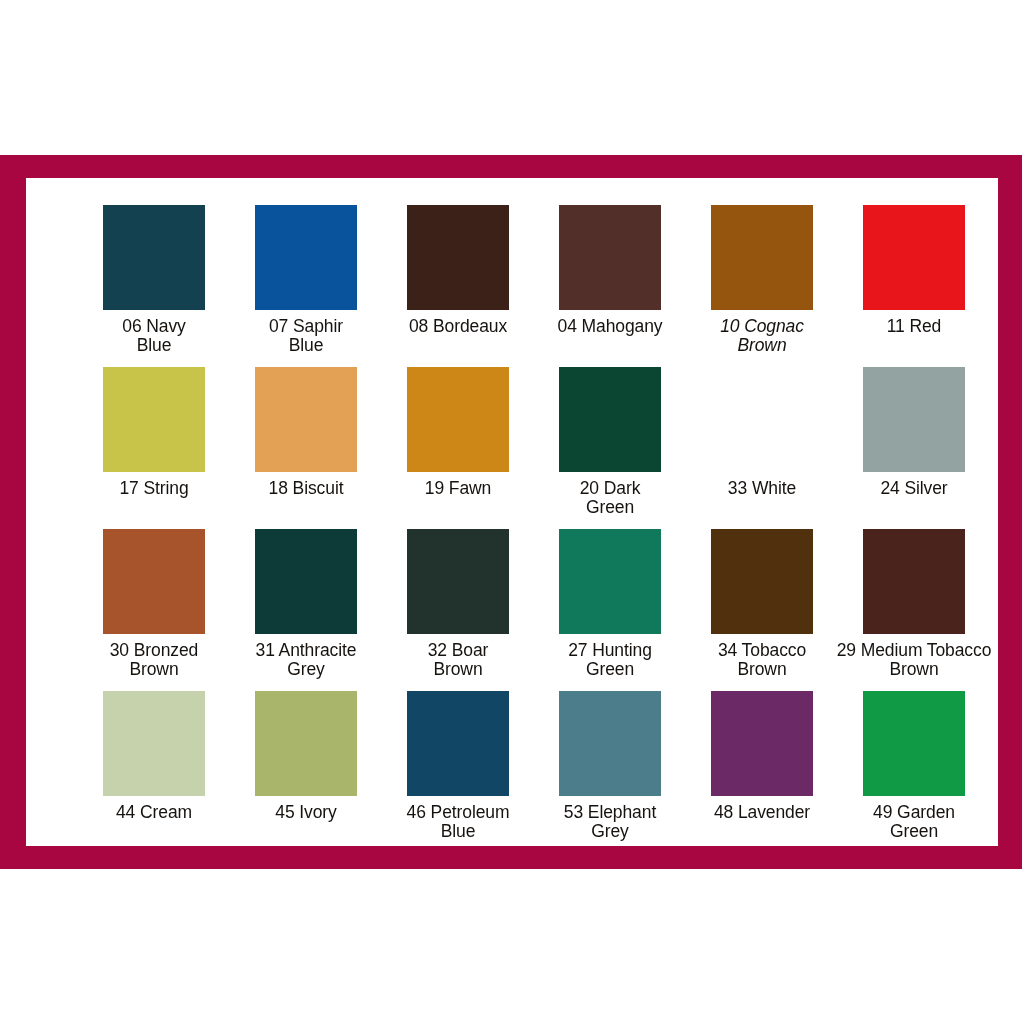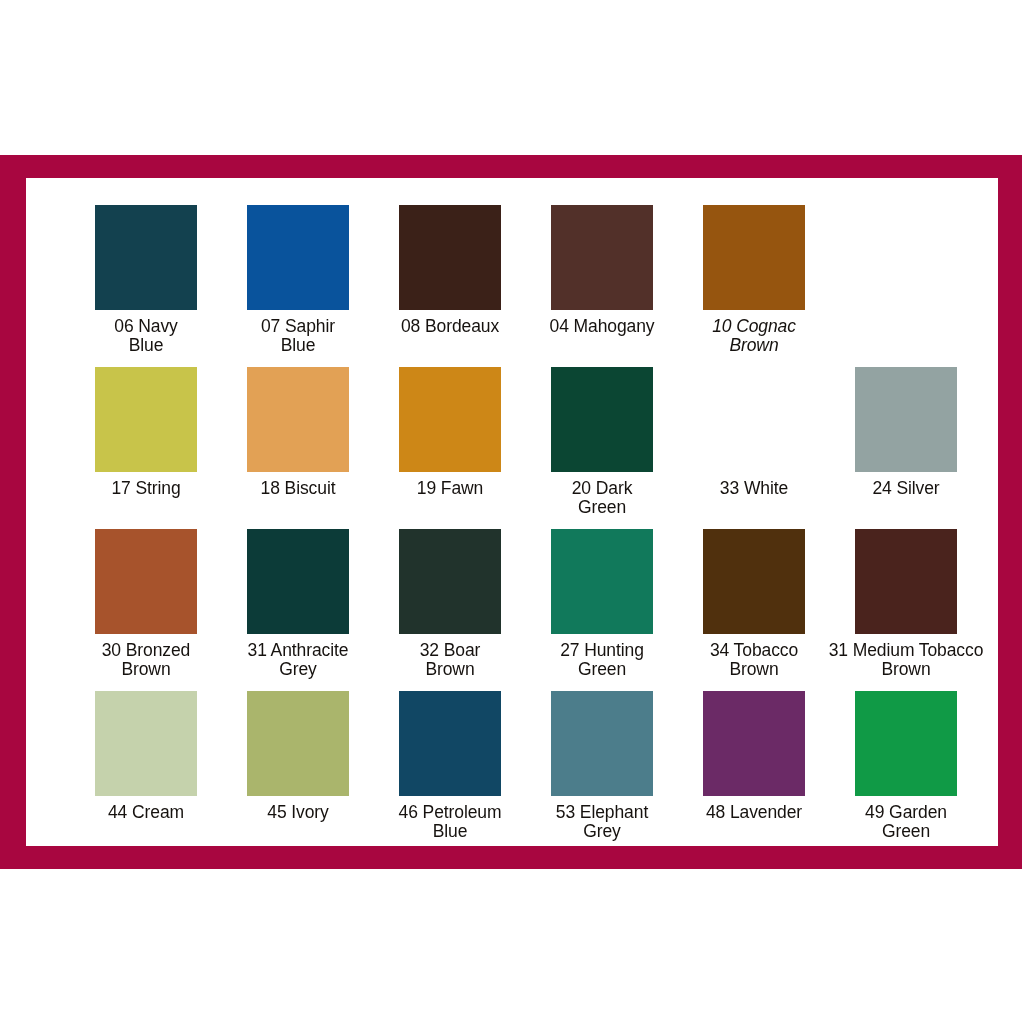--- a/index.html
+++ b/index.html
@@ -30,21 +30,21 @@
     left: 26px;
     top: 23px;
     width: 972px;
     height: 668px;
     background: #ffffff;
     box-sizing: border-box;
   }
 
   .swatch-grid {
     position: absolute;
-    left: 4px;
+    left: 12px;
     top: 0;
     width: 972px;
     height: 588px;
   }
 
   .swatch-cell {
     position: absolute;
     width: 152px;
     box-sizing: border-box;
   }
@@ -101,20 +101,24 @@
         </div>
         <div class="swatch-cell" style="left: 496px; top: 27px;">
           <div class="swatch-chip" style="background-color: rgb(82, 48, 41);"></div>
           <span class="swatch-label">04 Mahogany</span>
         </div>
         <div class="swatch-cell" style="left: 648px; top: 27px; font-style: italic;">
           <div class="swatch-chip" style="background-color: rgb(150, 85, 15);"></div>
           <span class="swatch-label">10 Cognac
 Brown</span>
         </div>
+        <div class="swatch-cell" style="left: 800px; top: 27px;">
+          <div class="swatch-chip" style="background-color: rgb(232, 22, 27);"></div>
+          <span class="swatch-label">11 Red</span>
+        </div>
         <div class="swatch-cell" style="left: 40px; top: 189px;">
           <div class="swatch-chip" style="background-color: rgb(200, 196, 74);"></div>
           <span class="swatch-label">17 String</span>
         </div>
         <div class="swatch-cell" style="left: 192px; top: 189px;">
           <div class="swatch-chip" style="background-color: rgb(226, 161, 85);"></div>
           <span class="swatch-label">18 Biscuit</span>
         </div>
         <div class="swatch-cell" style="left: 344px; top: 189px;">
           <div class="swatch-chip" style="background-color: rgb(205, 135, 23);"></div>
@@ -153,21 +157,21 @@
           <span class="swatch-label">27 Hunting
 Green</span>
         </div>
         <div class="swatch-cell" style="left: 648px; top: 351px;">
           <div class="swatch-chip" style="background-color: rgb(80, 48, 13);"></div>
           <span class="swatch-label">34 Tobacco
 Brown</span>
         </div>
         <div class="swatch-cell wide" style="left: 800px; top: 351px;">
           <div class="swatch-chip" style="background-color: rgb(74, 35, 29);"></div>
-          <span class="swatch-label">31 Medium Tobacco
+          <span class="swatch-label">29 Medium Tobacco
 Brown</span>
         </div>
         <div class="swatch-cell" style="left: 40px; top: 513px;">
           <div class="swatch-chip" style="background-color: rgb(197, 210, 172);"></div>
           <span class="swatch-label">44 Cream</span>
         </div>
         <div class="swatch-cell" style="left: 192px; top: 513px;">
           <div class="swatch-chip" style="background-color: rgb(170, 181, 108);"></div>
           <span class="swatch-label">45 Ivory</span>
         </div>

